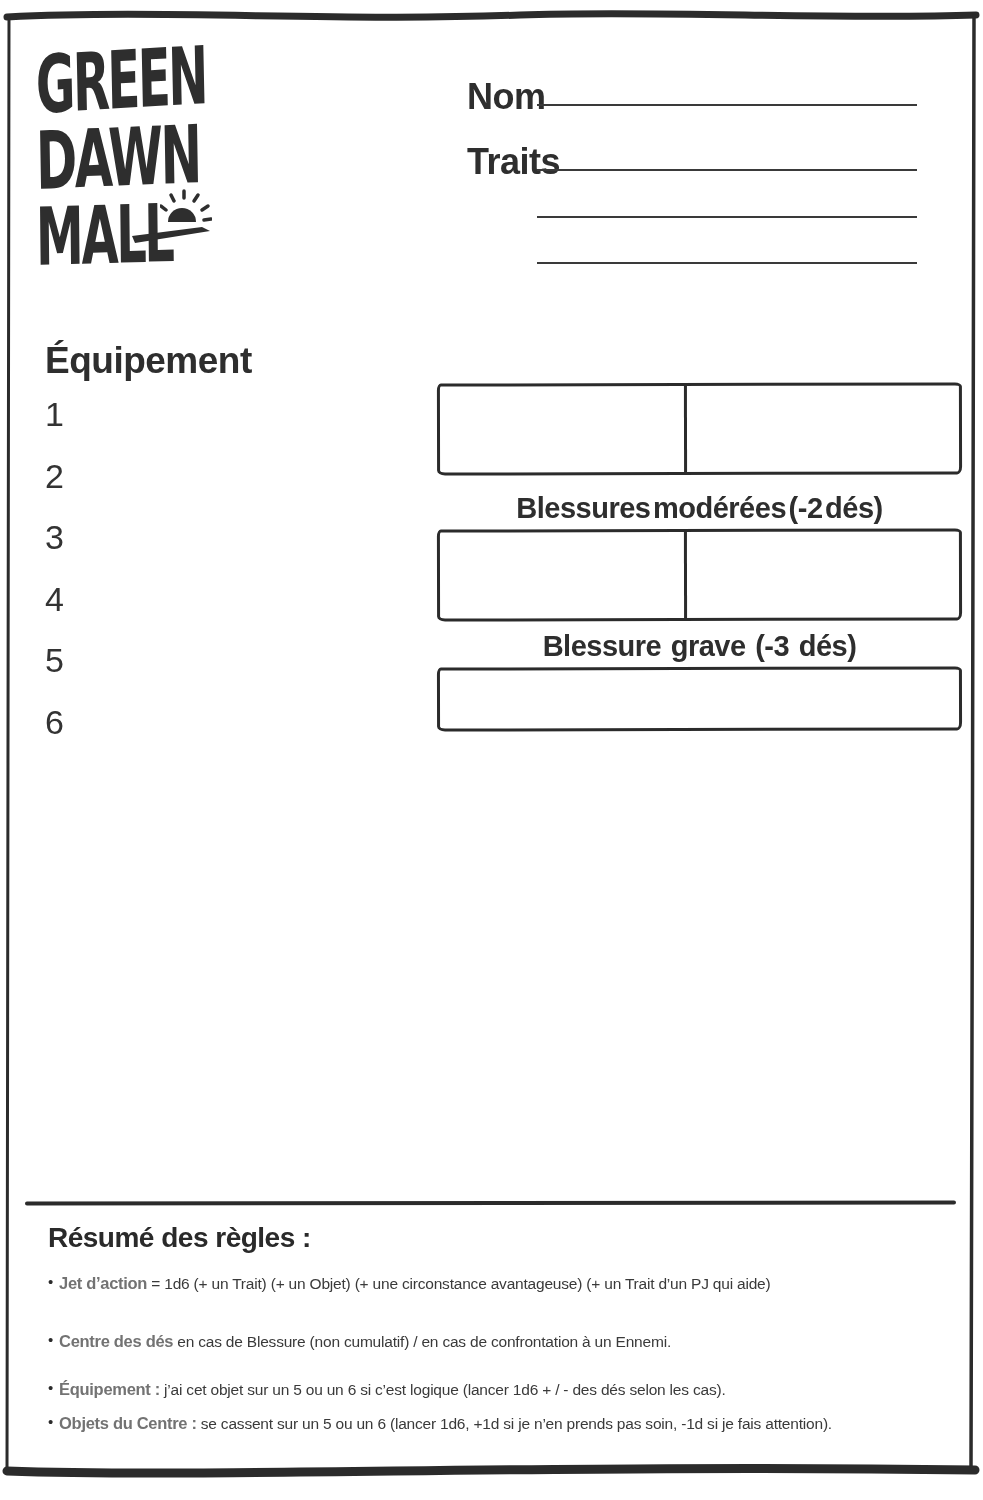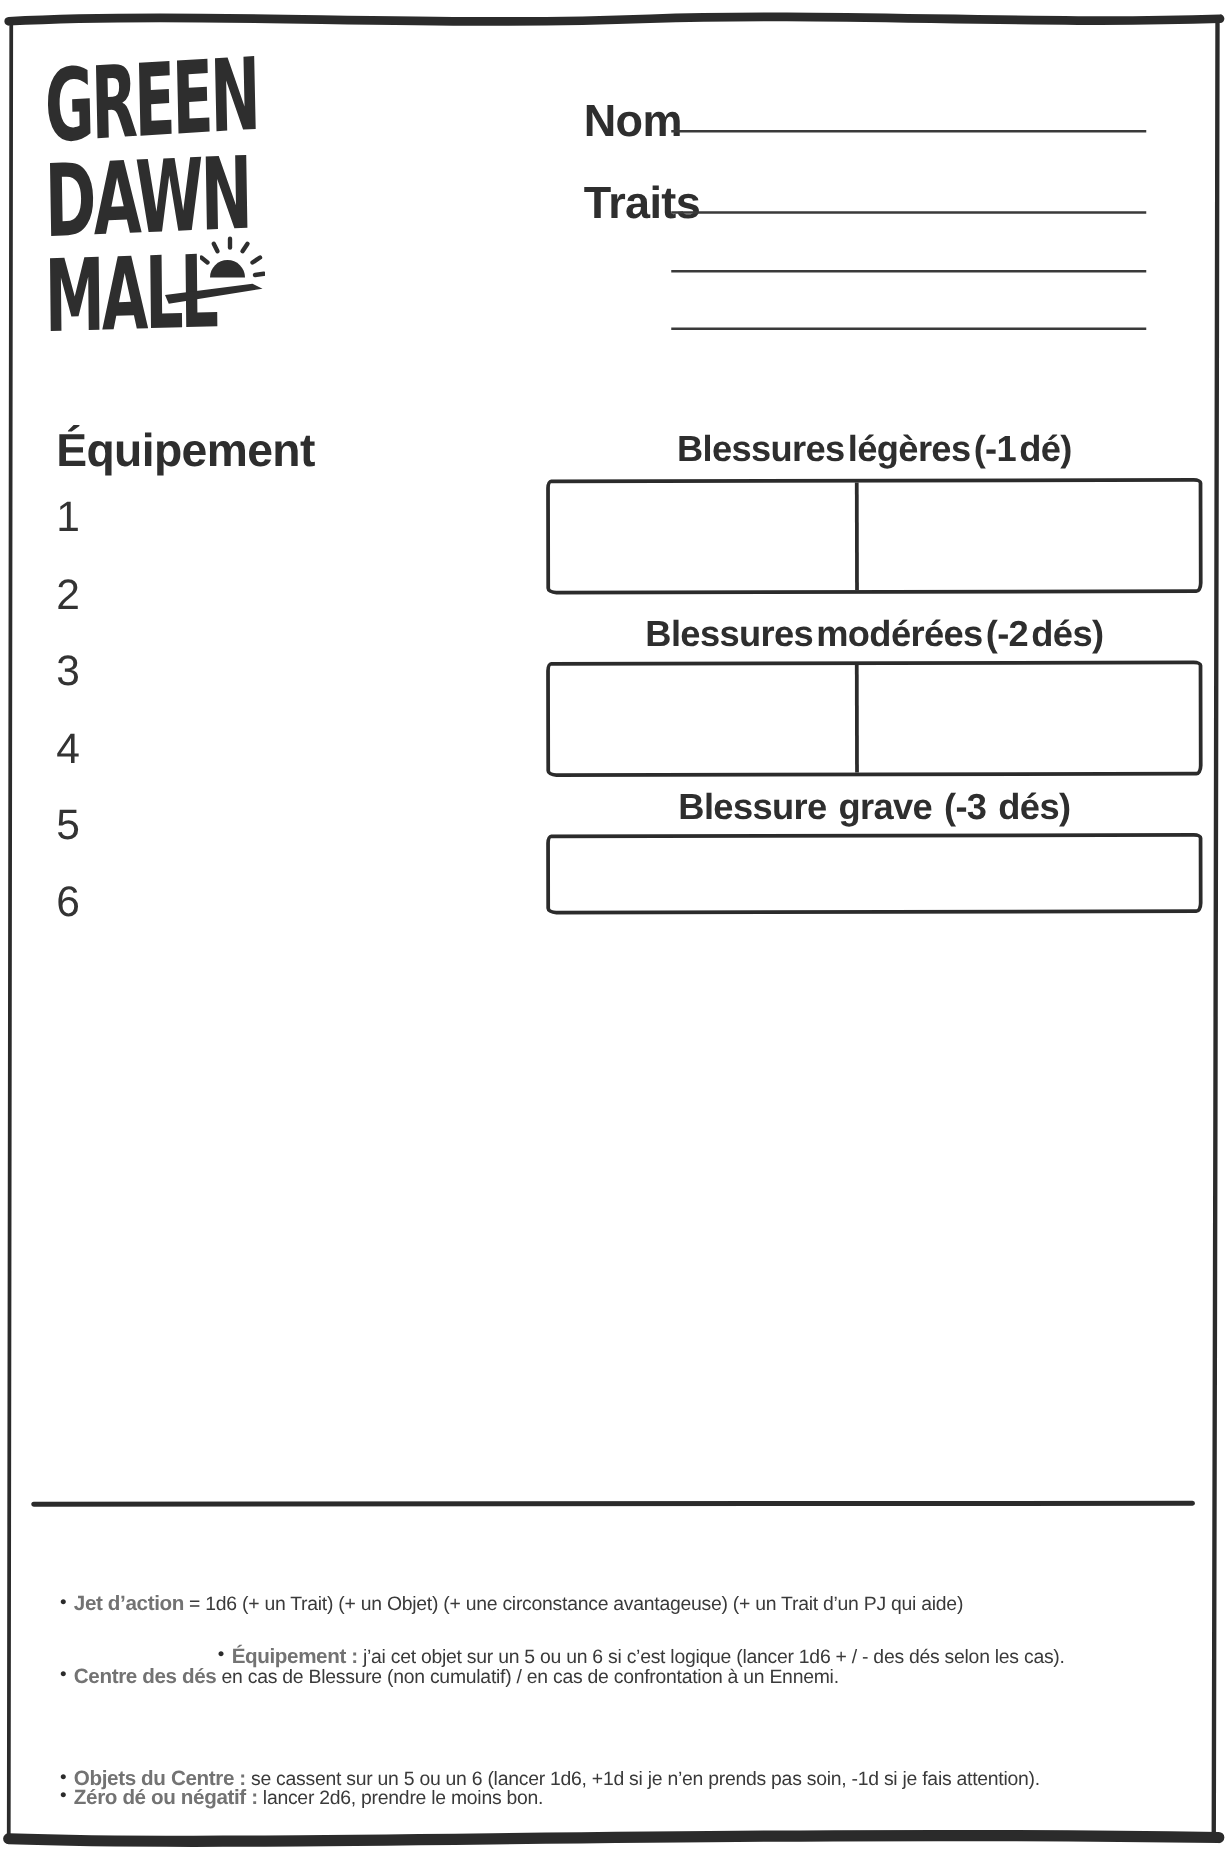--- a/index.html
+++ b/index.html
@@ -108,54 +108,51 @@
   <div class="eq-slot" style="top:582px;">
     <span class="eq-num">4</span>
   </div>
   <div class="eq-slot" style="top:643px;">
     <span class="eq-num">5</span>
   </div>
   <div class="eq-slot" style="top:705px;">
     <span class="eq-num">6</span>
   </div>
 
-  <div class="wound-heading wh-tight" style="top:344px;">Blessures légères (-1 dé)</div>
   <div class="wbox" style="top:383px;height:92px;">
     <div class="wcell c1"></div>
     <div class="wdivider"></div>
     <div class="wcell c2"></div>
   </div>
 
   <div class="wound-heading wh-tight" style="top:492px;">Blessures modérées (-2 dés)</div>
   <div class="wbox" style="top:529px;height:92px;">
     <div class="wcell c1"></div>
     <div class="wdivider"></div>
     <div class="wcell c2"></div>
   </div>
 
   <div class="wound-heading wh-wide" style="top:630px;">Blessure grave (-3 dés)</div>
   <div class="wbox" style="top:667px;height:64px;">
     <div class="wcell full"></div>
   </div>
 
   <div class="rules-sep"></div>
+  <div class="rules-heading">Résumé des règles :</div>
 
   <div class="rule wrap2" style="top:1268px;">
     <span class="bullet">•</span><span class="rule-label">Jet d’action</span><span> = 1d6 (+ un Trait) (+ un Objet) (+ une circonstance avantageuse) (+ un Trait d’un PJ qui aide)</span>
   </div>
 
   <div class="rule" style="top:1330px;">
     <span class="bullet">•</span><span class="rule-label">Centre des dés</span><span> en cas de Blessure (non cumulatif) / en cas de confrontation à un Ennemi.</span>
   </div>
 
-  <div class="rule" style="top:1314px;text-align:center;">
+  <div class="rule" style="top:1378px;">
     <span class="bullet">•</span><span class="rule-label">Équipement :</span><span> j’ai cet objet sur un 5 ou un 6 si c’est logique (lancer 1d6 + / - des dés selon les cas).</span>
   </div>
 
   <div class="rule" style="top:1412px;">
     <span class="bullet">•</span><span class="rule-label">Objets du Centre :</span><span> se cassent sur un 5 ou un 6 (lancer 1d6, +1d si je n’en prends pas soin, -1d si je fais attention).</span>
   </div>
 
-  <div class="rule" style="top:1427px;">
-    <span class="bullet">•</span><span class="rule-label">Zéro dé ou négatif :</span><span> lancer 2d6, prendre le moins bon.</span>
-  </div>
 
 </div>
 
 </body></html>

